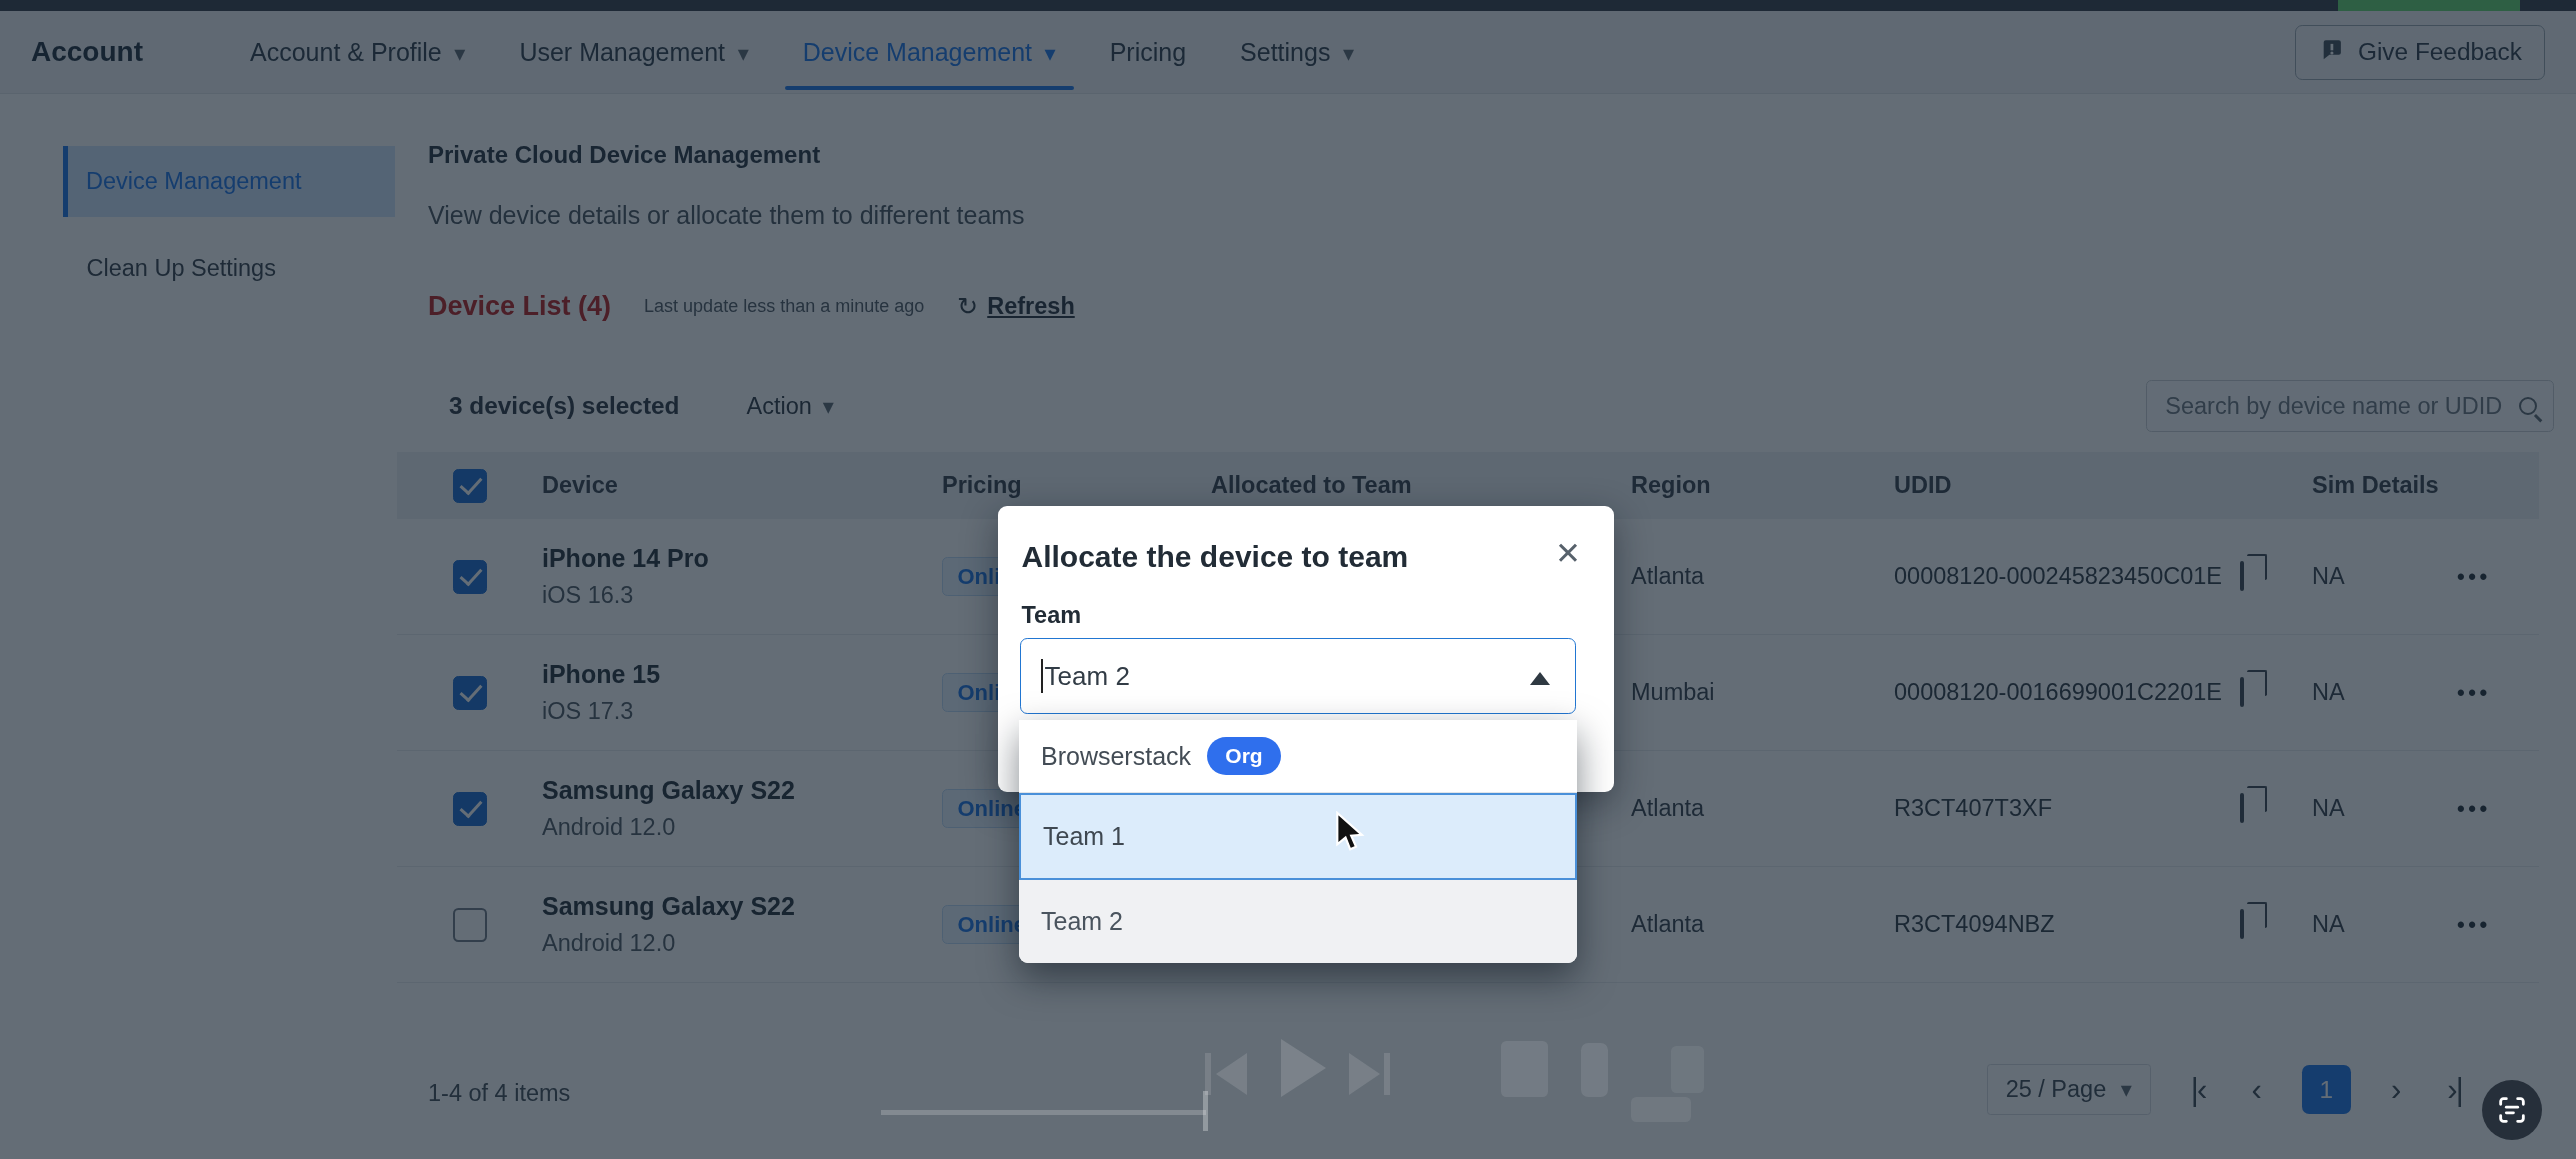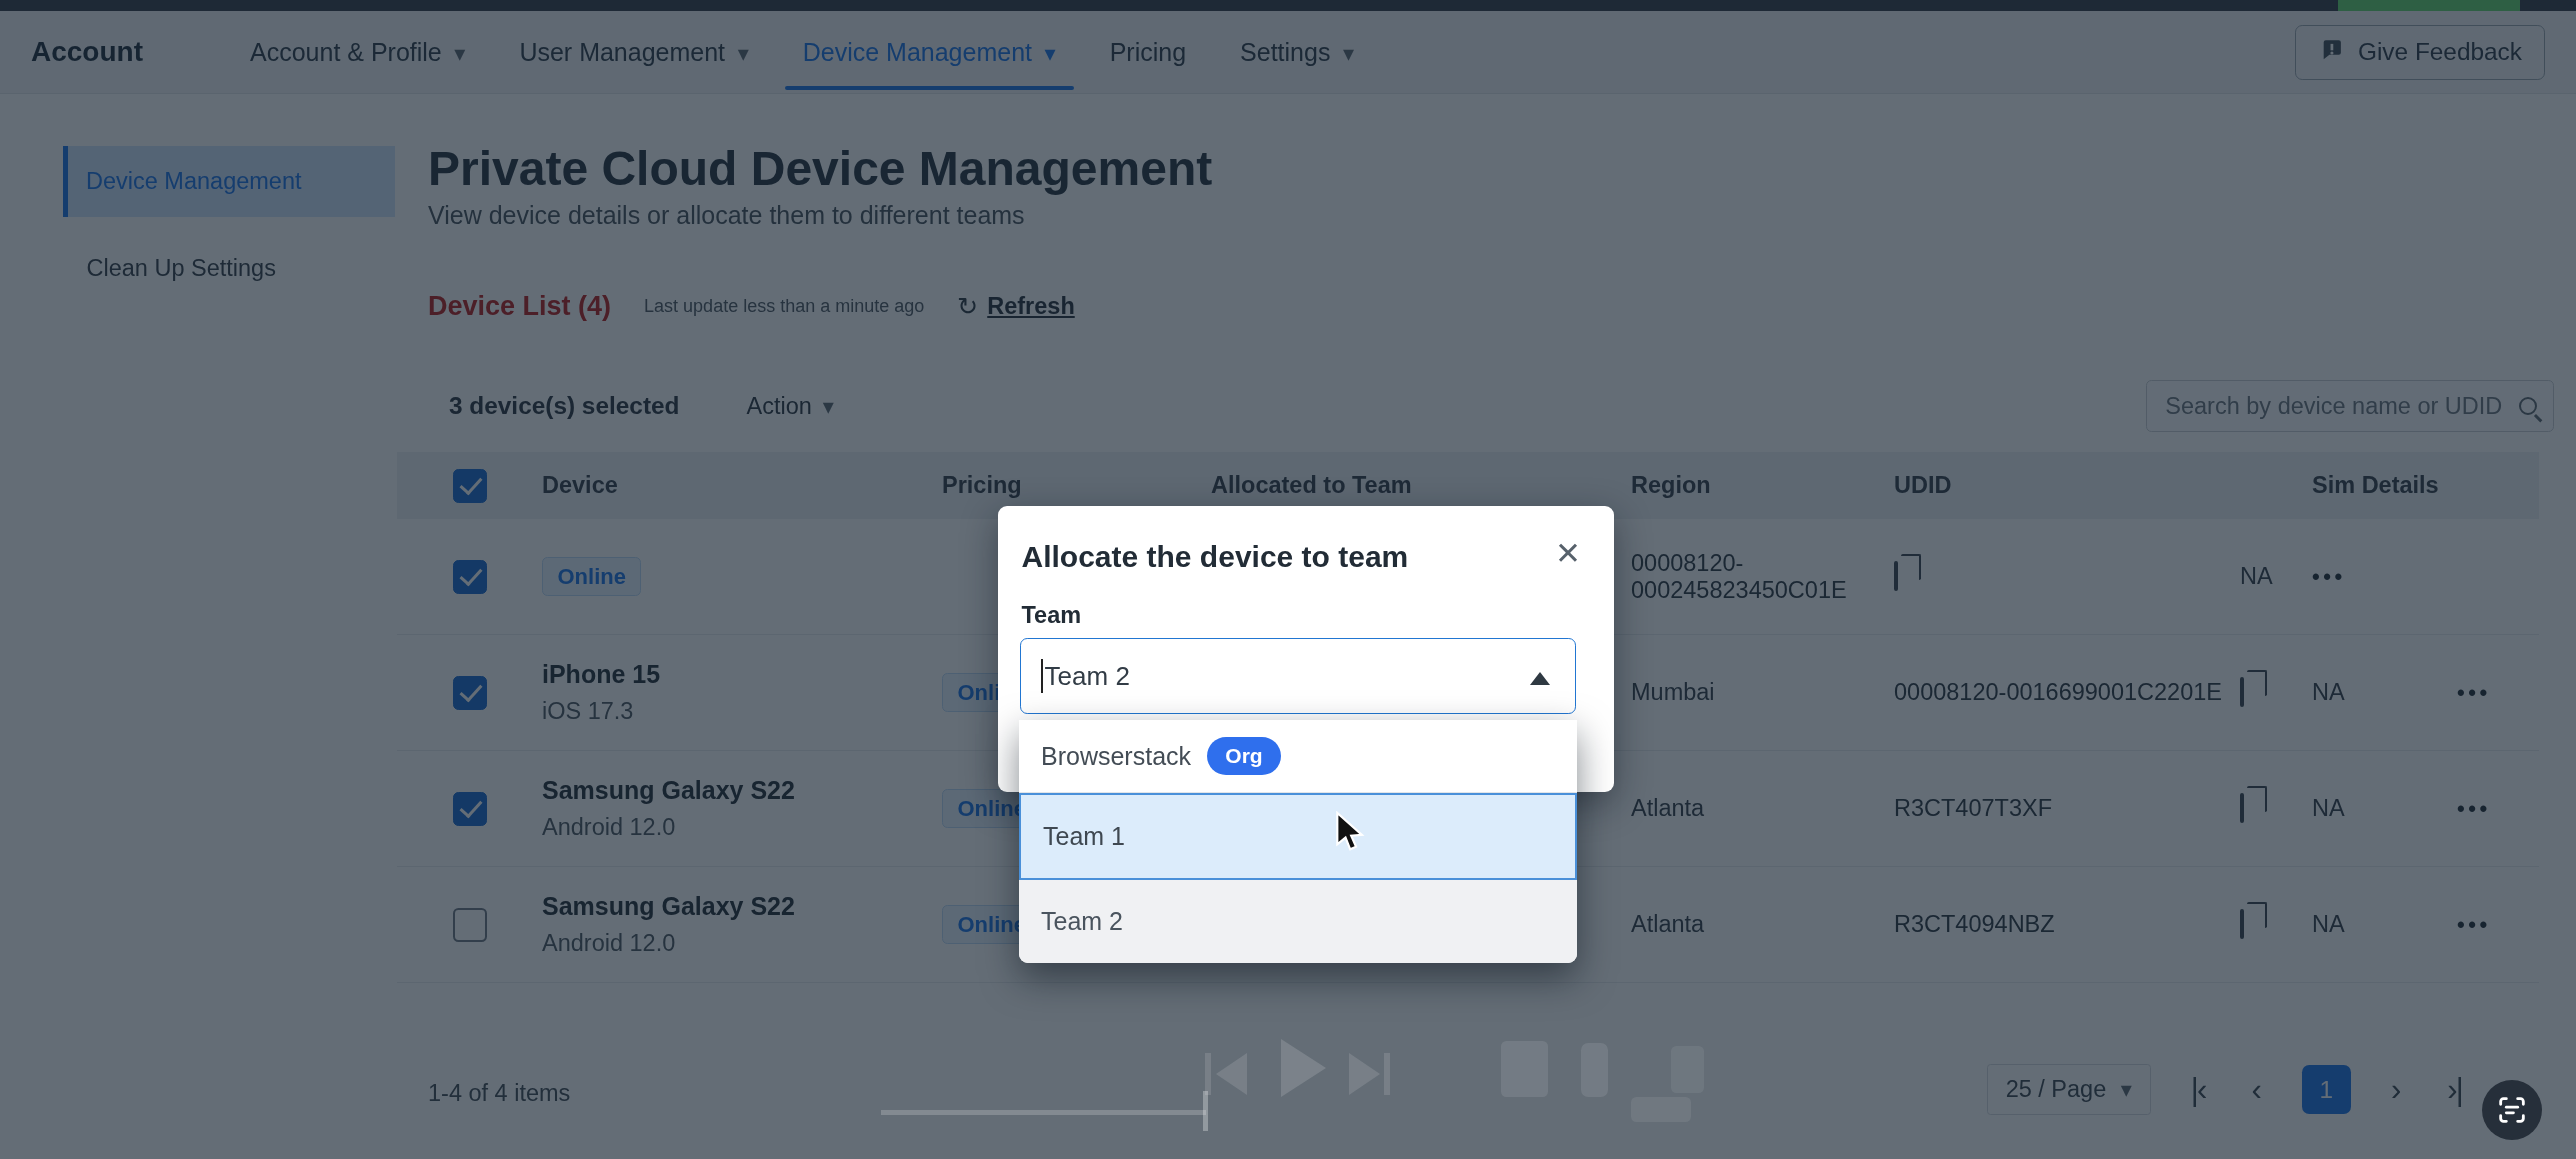--- a/index.html
+++ b/index.html
@@ -22,21 +22,21 @@
   .caret-down::after{content:"▾";font-size:22px;color:#5a646e;}
   .nav-item.active .caret-down::after{color:#1a73e8;}
   .feedback-btn{margin-left:auto;display:flex;align-items:center;gap:12.6px;border:1.8px solid #9aa4ae;
     border-radius:7.2px;padding:11px 22px;font-size:24.4px;color:#2c3a47;background:transparent;justify-content:flex-end;}
   
   .sidebar{position:absolute;left:63px;top:146px;width:332px;z-index:1;}
   .side-item{font-size:23.5px;color:#333d47;padding:22px 23.5px;}
   .side-item.active{background:#cfe3fd;border-left:5.4px solid #1a73e8;color:#1a73e8;padding-left:18px;}
   .side-item + .side-item{margin-top:16.3px;}
   
-  .page-title{position:absolute;left:428px;top:141px;font-size:48px;font-weight:700;color:#24303c;}
+  .page-title{position:absolute;left:428px;top:141px;font-size:24px;font-weight:700;color:#24303c;}
   .page-subtitle{position:absolute;left:428px;top:201px;font-size:25px;color:#454f59;}
   .devlist-row{position:absolute;left:428px;top:291px;display:flex;align-items:center;gap:33px;}
   .devlist-heading{font-size:27px;font-weight:700;color:#b91c1c;}
   .devlist-meta{font-size:18px;color:#4c565f;}
   .refresh{display:flex;align-items:center;gap:9px;font-size:23.5px;color:#242e38;}
   .refresh-icon::before{content:"↻";font-size:25px;color:#2b353f;}
   .refresh-label{text-decoration:underline;font-weight:600;}
   
   .toolbar{position:absolute;left:449px;top:378px;width:2105px;height:56px;display:flex;align-items:center;}
   .sel-text{font-size:24.4px;font-weight:700;color:#2a343e;margin-right:61px;}
@@ -201,20 +201,24 @@
       <div>UDID</div>
       <div></div>
       <div>Sim Details</div>
       <div></div>
     </div>
 
     <div class="tgrid trow">
       <div class="cell-check">
           <span class="checkbox checked"></span>
         </div>
+      <div>
+        <div class="dev-name">iPhone 14 Pro</div>
+        <div class="dev-os">iOS 16.3</div>
+      </div>
       <div><span class="badge-online">Online</span></div>
       <div></div>
       <div>Atlanta</div>
       <div class="udid">00008120-000245823450C01E</div>
       <div><span class="copy-icon"></span></div>
       <div>NA</div>
       <div><span class="dots"></span></div>
     </div>
 
     <div class="tgrid trow">

